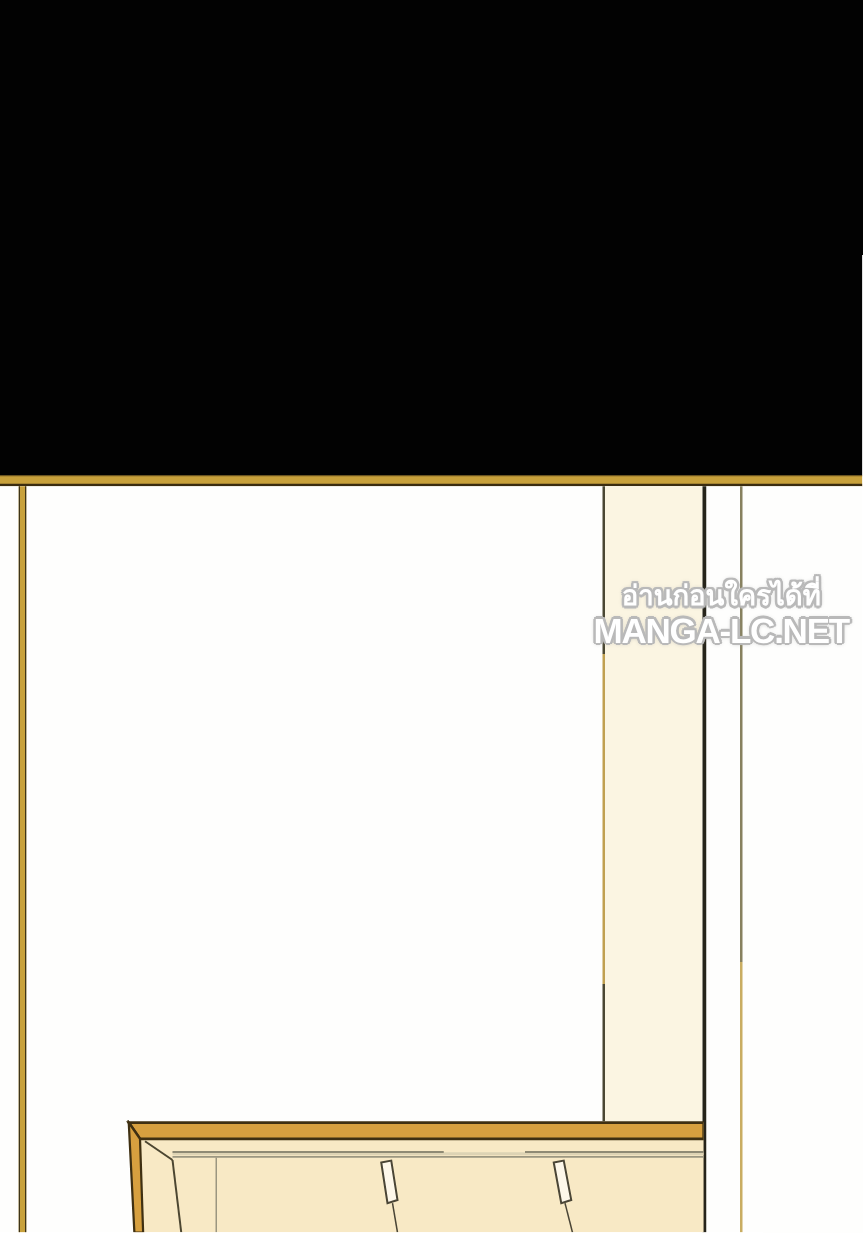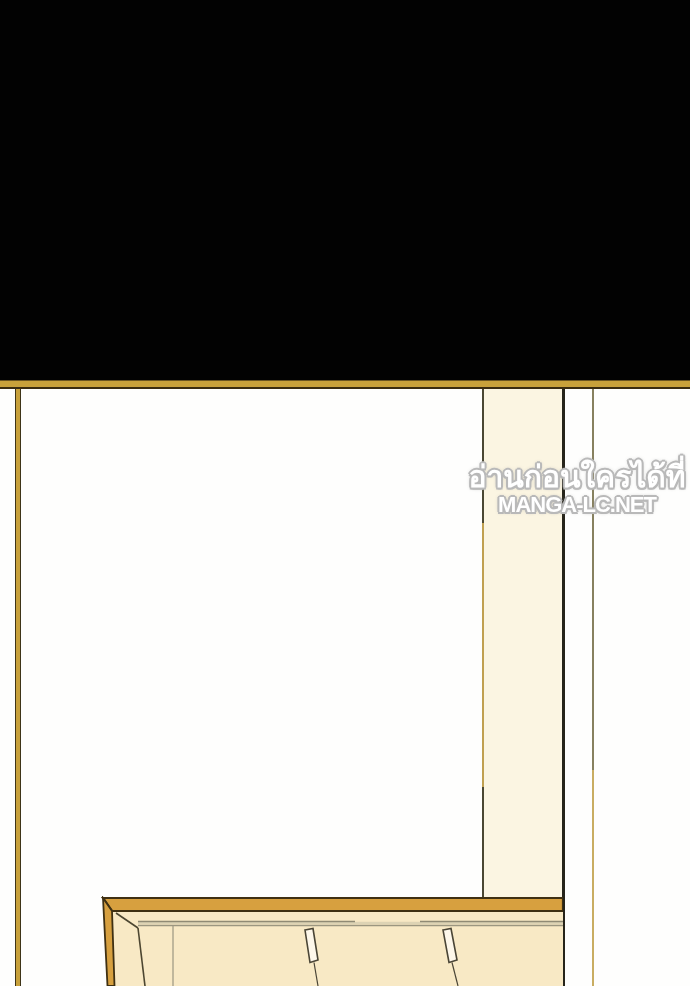--- a/index.html
+++ b/index.html
@@ -40,22 +40,22 @@
   
   .watermark{
     position:absolute;left:468px;top:74px;width:218px;text-align:center;
     color:#ffffff;font-weight:bold;
     text-shadow:
       -2px 0 #b9b9b9, 2px 0 #b9b9b9, 0 -2px #b9b9b9, 0 2px #b9b9b9,
       -1.5px -1.5px #b9b9b9, 1.5px -1.5px #b9b9b9,
       -1.5px 1.5px #b9b9b9, 1.5px 1.5px #b9b9b9,
       0 0 4px #a0a0a0;
   }
-  .watermark .wm-thai{font-size:30px;line-height:27px;letter-spacing:0;}
-  .watermark .wm-site{font-size:22px;line-height:30px;letter-spacing:-1px;}
+  .watermark .wm-thai{font-size:22px;line-height:27px;letter-spacing:0;}
+  .watermark .wm-site{font-size:28px;line-height:30px;letter-spacing:-1px;}
   
   .table-wrap{position:absolute;left:100px;top:507px;width:463px;height:90px;}
 </style>
 </head>
 <body>
 
 <div class="page">
 
   <div class="black-panel"></div>
   <div class="gold-band"></div>

